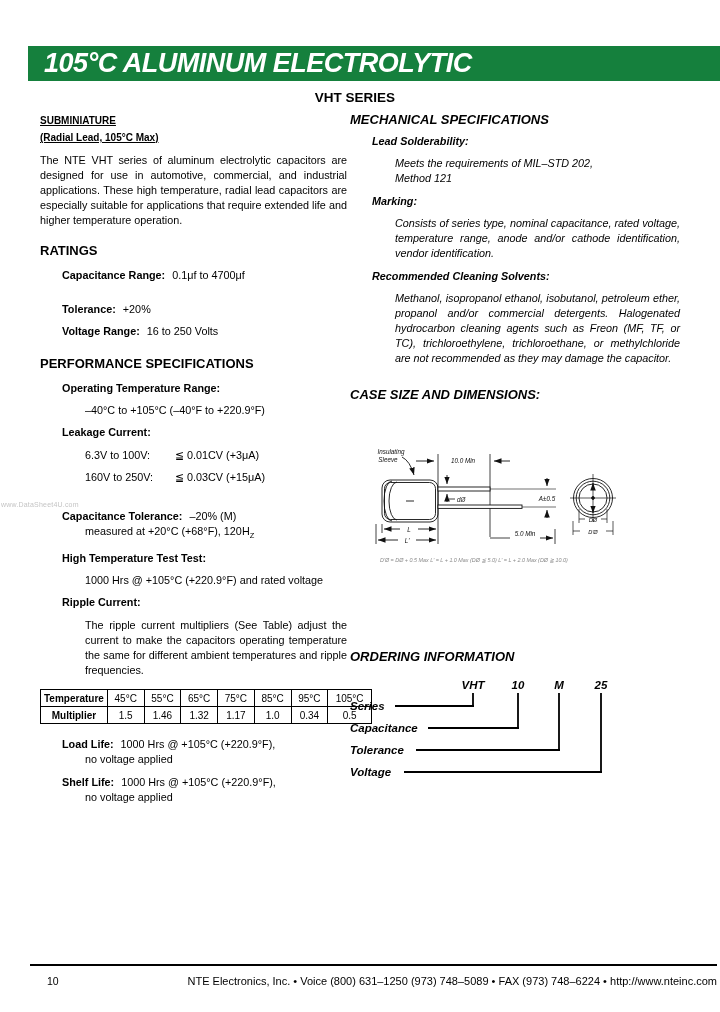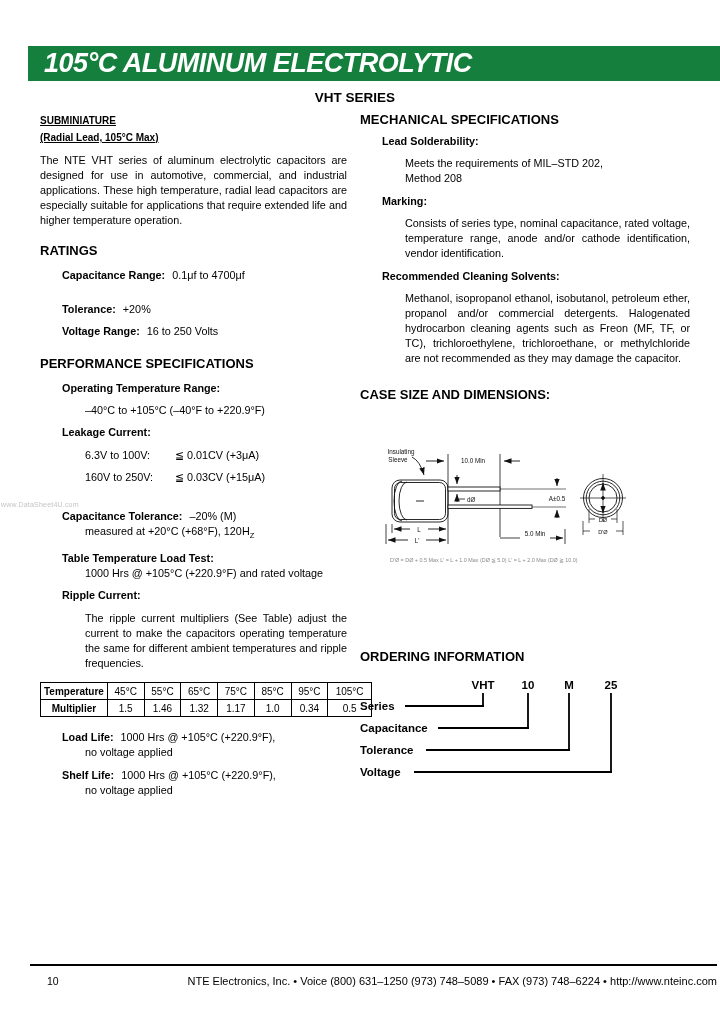--- a/index.html
+++ b/index.html
@@ -19,21 +19,21 @@
   }
   .banner h1 {
     font-size:27px; font-style:italic; font-weight:bold; padding-left:16px;
     letter-spacing:-.5px; white-space:nowrap;
   }
   .series-title {
     position:absolute; top:90px; left:0; width:710px; text-align:center;
     font-size:13.5px; font-weight:bold;
   }
   .col-left  { position:absolute; left:40px;  top:112px; width:307px; }
-  .col-right { position:absolute; left:360px; top:112px; width:330px; }
+  .col-right { position:absolute; left:350px; top:112px; width:330px;font-style:italic; }
   .sec   { font-size:13px;  font-weight:bold; line-height:16px; }
   .h3    { font-size:10px; font-weight:bold; line-height:17px;text-decoration:underline; }
   p, .body { font-size:10.8px; line-height:15px; }
   .just  { text-align:justify; }
   .b     { font-weight:bold; }
   .ind1  { margin-left:22px; }
   .ind2  { margin-left:45px; }
   .kv .b { margin-right:7px; }
   .leak-range { display:inline-block; min-width:90px; }
   sub { font-size:7.5px; }
@@ -80,22 +80,22 @@
     <p class="kv ind1" style="margin-top:7px"><span class="b">Voltage Range:</span><span>16 to 250 Volts</span></p>
 
     <div class="sec" style="margin-top:17px">PERFORMANCE SPECIFICATIONS</div>
     <p class="b ind1" style="margin-top:9px">Operating Temperature Range:</p>
     <p class="ind2" style="margin-top:7px">–40°C to +105°C (–40°F to +220.9°F)</p>
     <p class="b ind1" style="margin-top:7px">Leakage Current:</p>
     <p class="ind2" style="margin-top:8px"><span class="leak-range">6.3V to 100V:</span><span>≦ 0.01CV (+3μA)</span></p>
     <p class="ind2" style="margin-top:7px"><span class="leak-range">160V to 250V:</span><span>≦ 0.03CV (+15μA)</span></p>
     <p class="kv ind1" style="margin-top:24px"><span class="b">Capacitance Tolerance:</span><span>–20% (M)</span></p>
     <p class="ind2"><span>measured at +20°C (+68°F), 120H</span><sub>Z</sub></p>
-    <p class="b ind1" style="margin-top:8px">Table Temperature Load Test:</p>
-    <p class="ind2" style="">1000 Hrs @ +105°C (+220.9°F) and rated voltage</p>
+    <p class="b ind1" style="margin-top:8px">High Temperature Test Test:</p>
+    <p class="ind2" style="margin-top:7px">1000 Hrs @ +105°C (+220.9°F) and rated voltage</p>
     <p class="b ind1" style="margin-top:7px">Ripple Current:</p>
     <p class="just ind2" style="margin-top:8px">The ripple current multipliers (See Table) adjust the current to make the capacitors operating temperature the same for different ambient temperatures and ripple frequencies.</p>
 
     <table class="mult">
       <tbody>
           <tr>
         <td class="hd">Temperature</td>
         <td>45°C</td>
         <td>55°C</td>
         <td>65°C</td>
@@ -120,21 +120,21 @@
     <p class="kv ind1" style="margin-top:13px"><span class="b">Load Life:</span><span>1000 Hrs @ +105°C (+220.9°F),</span></p>
     <p class="ind2">no voltage applied</p>
     <p class="kv ind1" style="margin-top:8px"><span class="b">Shelf Life:</span><span>1000 Hrs @ +105°C (+220.9°F),</span></p>
     <p class="ind2">no voltage applied</p>
   </section>
 
   <section class="col-right">
     <div class="sec">MECHANICAL SPECIFICATIONS</div>
     <p class="b ind1" style="margin-top:6px">Lead Solderability:</p>
     <p class="ind2" style="margin-top:7px">Meets the requirements of MIL–STD 202,</p>
-    <p class="ind2">Method 208</p>
+    <p class="ind2">Method 121</p>
     <p class="b ind1" style="margin-top:8px">Marking:</p>
     <p class="just ind2" style="margin-top:7px">Consists of series type, nominal capacitance, rated voltage, temperature range, anode and/or cathode identification, vendor identification.</p>
     <p class="b ind1" style="margin-top:8px">Recommended Cleaning Solvents:</p>
     <p class="just ind2" style="margin-top:7px">Methanol, isopropanol ethanol, isobutanol, petroleum ether, propanol and/or commercial detergents.  Halogenated hydrocarbon cleaning agents such as Freon (MF, TF, or TC), trichloroethylene, trichloroethane, or methylchloride are not recommended as they may damage the capacitor.</p>
 
     <div class="sec" style="margin-top:21px">CASE SIZE AND DIMENSIONS:</div>
 
     <svg width="332" height="130" viewBox="0 0 332 130" style="margin-top:38px; display:block">
       <defs>
         <marker id="arr" markerWidth="9" markerHeight="7" refX="7.5" refY="2.8" orient="auto" markerUnits="userSpaceOnUse">

